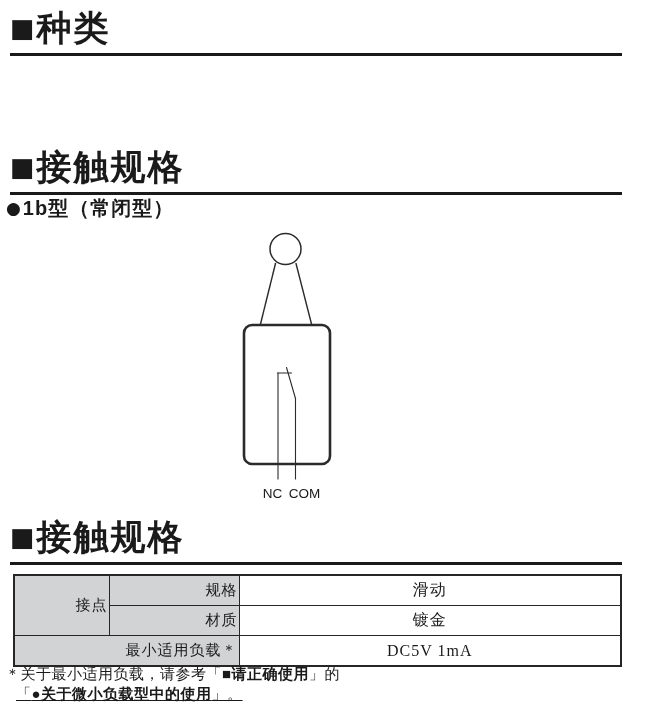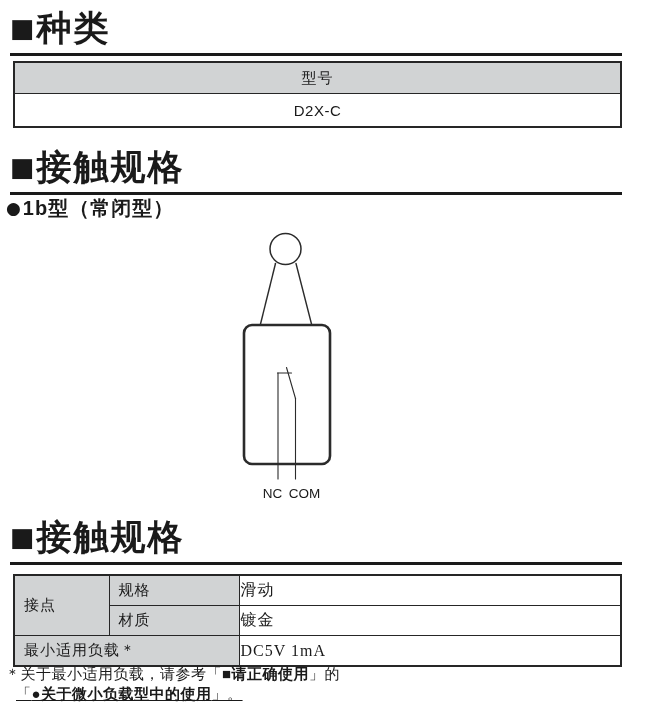--- a/index.html
+++ b/index.html
@@ -38,24 +38,24 @@
   .model-table .val{
     height:30px;background:#fff;font-size:15px;
     font-family:"Liberation Sans",sans-serif;letter-spacing:0.5px;
   }
   .spec-table{
     position:absolute;left:13px;top:574px;width:609px;
     border:2.5px solid #262626;
   }
   .spec-table td{border:1.5px solid #262626;height:27px;font-size:15px;}
   .spec-table .lbl{
-    background:#d1d3d4;text-align:left;padding-left:9px;letter-spacing:1px;
+    background:#d1d3d4;text-align:right;padding-left:9px;letter-spacing:1px;
   }
   .spec-table .val{
-    background:#fff;text-align:left;
+    background:#fff;text-align:center;
     font-family:"Liberation Serif",serif;font-size:16px;letter-spacing:1px;
   }
 
   
   .bullet-line{
     position:absolute;left:6px;top:195px;
     font-weight:bold;font-size:20px;letter-spacing:1px;
     display:flex;align-items:center;gap:1px;
   }
   .bullet{font-size:17px;line-height:1;font-family:"DejaVu Sans",sans-serif;}
@@ -77,30 +77,20 @@
 </head>
 <body>
 
 <div id="page">
 
   <div class="sec" id="sec-types">
     <span class="sec-marker">■</span>
     <span class="sec-title">种类</span>
   </div>
 
-  <table class="model-table">
-    <tbody>
-      <tr>
-        <td class="hdr">型号</td>
-      </tr>
-      <tr>
-        <td class="val">D2X-C</td>
-      </tr>
-    </tbody>
-  </table>
 
   <div class="sec" id="sec-contact-form">
     <span class="sec-marker">■</span>
     <span class="sec-title">接触规格</span>
   </div>
 
   <div class="bullet-line">
     <span class="bullet">●</span>
     <span>1b型（常闭型）</span>
   </div>

